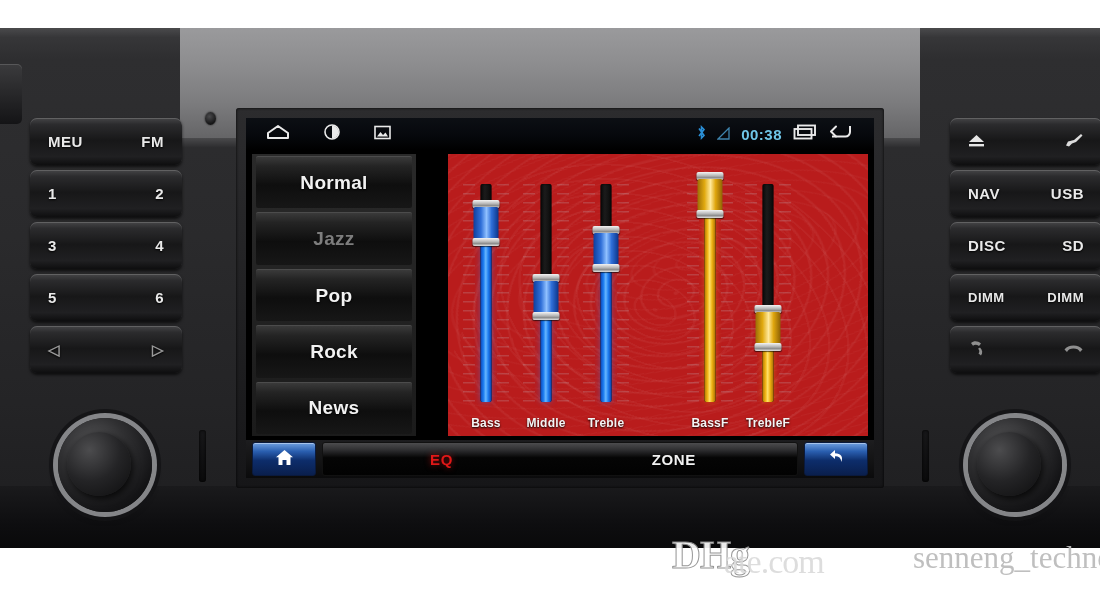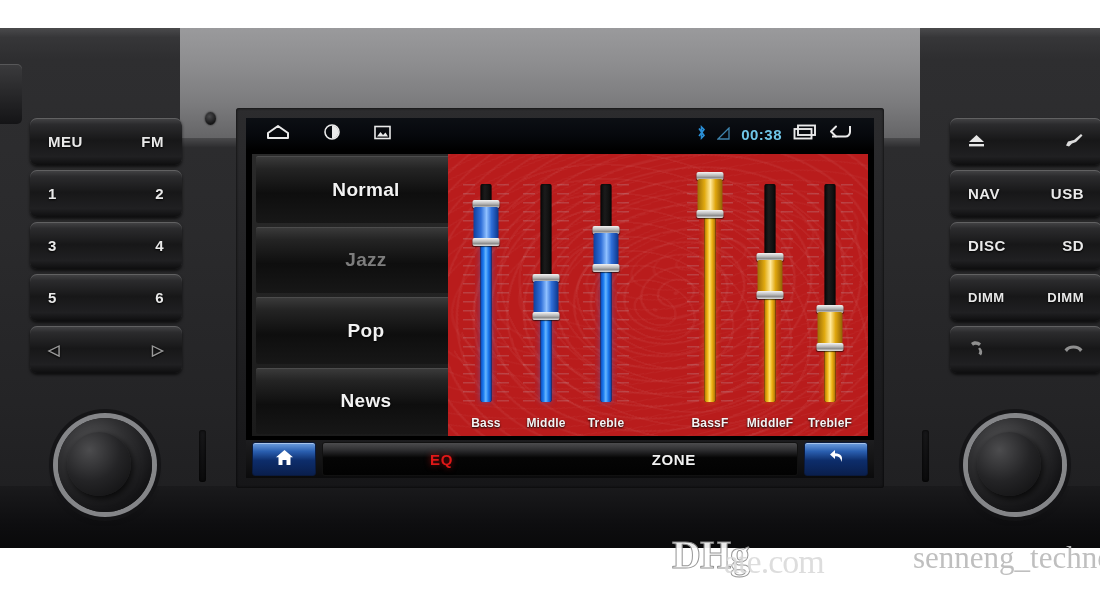--- a/index.html
+++ b/index.html
@@ -64,21 +64,21 @@
   .sb-ico{display:block;}
   .sb-time{color:#6fc6e8;font-size:15px;font-weight:bold;letter-spacing:.5px;}
   .sb-bt{color:#2a8fd6;font-size:12px;font-weight:bold;}
   .sb-sig{color:#3a7fa8;font-size:11px;}
 
   
   .app{position:absolute;left:0;top:32px;width:628px;height:290px;}
 
   
   .presets{
-    position:absolute;left:6px;top:4px;width:228px;height:282px;
+    position:absolute;left:6px;top:4px;width:164px;height:282px;
     background:linear-gradient(180deg,#2a2a2a,#1b1b1b);
     padding:2px 4px;box-sizing:border-box;
     display:flex;flex-direction:column;gap:4px;
   }
   .preset{
     flex:1;display:flex;align-items:center;justify-content:center;
     background:linear-gradient(180deg,#3a3a3a 0%,#242424 18%,#0e0e0e 55%,#171717 100%);
     border-top:1px solid #4c4c4c;
     border-radius:2px;
     color:#f2f2f2;font-size:19px;font-weight:bold;
@@ -419,20 +419,23 @@
         <div class="preset">
           <span>Normal</span>
         </div>
         <div class="preset disabled">
           <span>Jazz</span>
         </div>
         <div class="preset">
           <span>Pop</span>
         </div>
         <div class="preset">
+          <span>Rock</span>
+        </div>
+        <div class="preset">
           <span>News</span>
         </div>
       </div>
 
       <div class="eqpanel">
         <div class="vortex"></div>
         <div class="vortex2"></div>
 
         <div class="sliders">
 
@@ -485,33 +488,20 @@
               <div class="fill gold" id="fill-3" style="height: 207px;"></div>
               <div class="knob gold" id="knob-3" style="bottom: 184px;">
                 <div class="cap top"></div>
                 <div class="mid"></div>
                 <div class="cap bot"></div>
               </div>
             </div>
             <div class="slabel">BassF</div>
           </div>
 
-          <div class="slot" style="width:56px;margin-left:6px;">
-            <div class="slider">
-              <div class="ticks"></div>
-              <div class="track"></div>
-              <div class="fill gold" id="fill-4" style="height: 126px;"></div>
-              <div class="knob gold" id="knob-4" style="bottom: 103px;">
-                <div class="cap top"></div>
-                <div class="mid"></div>
-                <div class="cap bot"></div>
-              </div>
-            </div>
-            <div class="slabel">MiddleF</div>
-          </div>
 
           <div class="slot" style="width:56px;margin-left:4px;">
             <div class="slider">
               <div class="ticks"></div>
               <div class="track"></div>
               <div class="fill gold" id="fill-5" style="height: 74px;"></div>
               <div class="knob gold" id="knob-5" style="bottom: 51px;">
                 <div class="cap top"></div>
                 <div class="mid"></div>
                 <div class="cap bot"></div>

